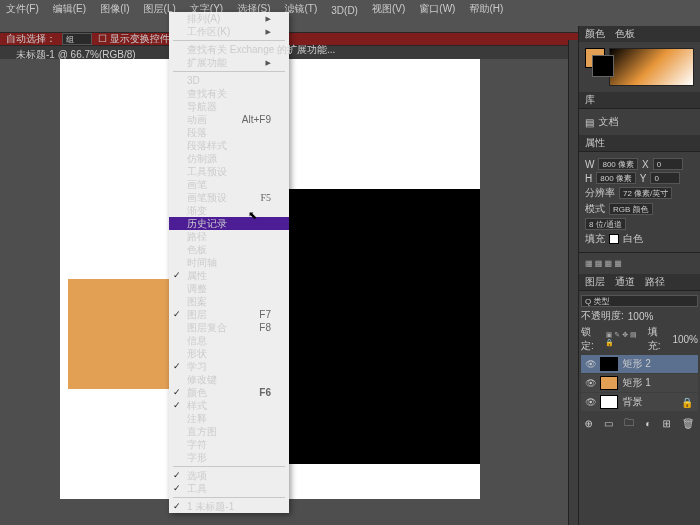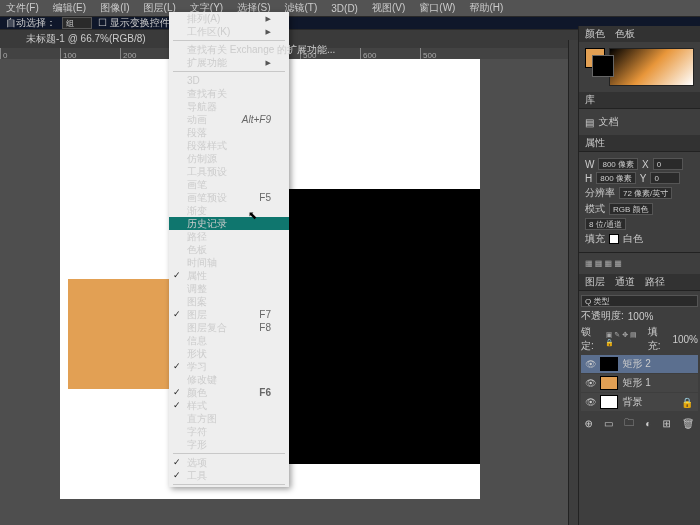--- a/index.html
+++ b/index.html
@@ -1,29 +1,29 @@
 <!DOCTYPE html>
 <html><head>
 <meta charset="utf-8">
 <style>
 *{margin:0;padding:0;box-sizing:border-box;font-family:"Microsoft YaHei",sans-serif;font-size:10px;color:#ccc;user-select:none}
 body{background:#535353;width:700px;height:525px;overflow:hidden;position:relative}
-.menubar{height:13px;background:#535353;display:flex;align-items:center;padding:8px 6px;gap:14px;border-bottom:1px solid #282828}
+.menubar{height:13px;background:#535353;display:flex;align-items:flex-end;padding:16px 6px;gap:14px;border-bottom:1px solid #282828}
 .menubar span{font-size:10px}
-.optbar{height:13px;background:#0f172a;display:flex;align-items:center;padding:0 6px;gap:6px;border-bottom:1px solid #282828}
-.tabbar{height:18px;background:#3a3a3a;display:flex;align-items:center;padding:0 26px}
+.optbar{height:13px;background:#7f1d1d;display:flex;align-items:center;padding:0 6px;gap:6px;border-bottom:1px solid #282828}
+.tabbar{height:18px;background:#3a3a3a;display:flex;align-items:center;padding:0 16px}
 .ruler-h{height:15px;background:#434343;border-bottom:1px solid #2a2a2a;position:relative;display:flex;overflow:hidden}
 .ruler-h .tick{flex:0 0 60px;border-left:1px solid #888;font-size:8px;color:#aaa;padding-left:2px;line-height:15px}
 .stage{position:absolute;left:0;top:59px;right:122px;bottom:0;background:#4e4e4e}
 .canvas{position:absolute;left:60px;top:0;width:420px;height:440px;background:#fff}
 .orange-rect{position:absolute;left:8px;top:220px;width:110px;height:110px;background:#e2a054}
 .black-rect{position:absolute;left:120px;top:130px;width:300px;height:275px;background:#000}
 .dropdown{position:absolute;left:169px;top:12px;width:120px;background:#eee;color:#000;box-shadow:2px 2px 6px rgba(0,0,0,.4);z-index:50}
 .dropdown .item{height:13px;line-height:13px;padding:0 18px 0 18px;font-size:9px;color:#222;position:relative;white-space:nowrap;display:flex;justify-content:space-between}
-.dropdown .item.hov{background:#0f766e;color:#fff}
+.dropdown .item.hov{background:#4c1d95;color:#fff}
 .dropdown .sep{height:1px;background:#c8c8c8;margin:2px 4px}
 .dropdown .chk::before{content:"✓";position:absolute;left:4px;font-size:9px}
 .dropdown .arrow::after{content:"▶";font-size:7px;color:#555}
 .panels{position:absolute;right:0;top:26px;width:122px;bottom:0;background:#3e3e3e;border-left:1px solid #222}
 .panel-tabs{height:16px;background:#323232;display:flex;align-items:center;padding:0 6px;gap:10px;font-size:9px}
 .color-box{display:flex;gap:4px;padding:6px}
 .swatch{width:20px;height:20px;background:#e2a054;border:1px solid #000;position:relative}
 .swatch::after{content:"";position:absolute;left:6px;top:6px;width:20px;height:20px;background:#000;border:1px solid #666}
 .gradient{flex:1;height:38px;background:linear-gradient(135deg,#000 0%,#e8963a 50%,#fff 100%);border:1px solid #222}
 .panel-sec{border-top:1px solid #222;padding:4px 6px;font-size:9px}
@@ -104,40 +104,40 @@
       <span>3D</span>
     </div>
     <div class="item">
       <span>查找有关</span>
     </div>
     <div class="item">
       <span>导航器</span>
     </div>
     <div class="item">
       <span>动画</span>
-      <span style="color: rgb(102, 102, 102); font-style: italic;">Alt+F9</span>
+      <span style="color: rgb(102, 102, 102);">Alt+F9</span>
     </div>
     <div class="item">
       <span>段落</span>
     </div>
     <div class="item">
       <span>段落样式</span>
     </div>
     <div class="item">
       <span>仿制源</span>
     </div>
     <div class="item">
       <span>工具预设</span>
     </div>
     <div class="item">
       <span>画笔</span>
     </div>
     <div class="item">
       <span>画笔预设</span>
-      <span style="color: rgb(102, 102, 102);">F5</span>
+      <span style="color: rgb(102, 102, 102); font-family: Liberation Serif, serif;">F5</span>
     </div>
     <div class="item">
       <span>渐变</span>
     </div>
     <div class="item hov">
       <span>历史记录</span>
     </div>
     <div class="item">
       <span>路径</span>
     </div>
@@ -177,36 +177,42 @@
       <span>修改键</span>
     </div>
     <div class="item chk">
       <span>颜色</span>
       <span style="color: rgb(102, 102, 102); font-weight: bold;">F6</span>
     </div>
     <div class="item chk">
       <span>样式</span>
     </div>
     <div class="item">
+      <span>注释</span>
+    </div>
+    <div class="item">
       <span>直方图</span>
     </div>
     <div class="item">
       <span>字符</span>
     </div>
     <div class="item">
       <span>字形</span>
     </div>
     <div class="sep"></div>
     <div class="item chk">
       <span>选项</span>
     </div>
     <div class="item chk">
       <span>工具</span>
     </div>
     <div class="sep"></div>
+    <div class="item chk">
+      <span>1 未标题-1</span>
+    </div>
   </div>
 <div class="cursor">⬉</div>
 
 <div class="panels">
   <div class="panel-tabs">
     <span>颜色</span>
     <span>色板</span>
   </div>
   <div class="color-box">
     <div class="swatch"></div>

